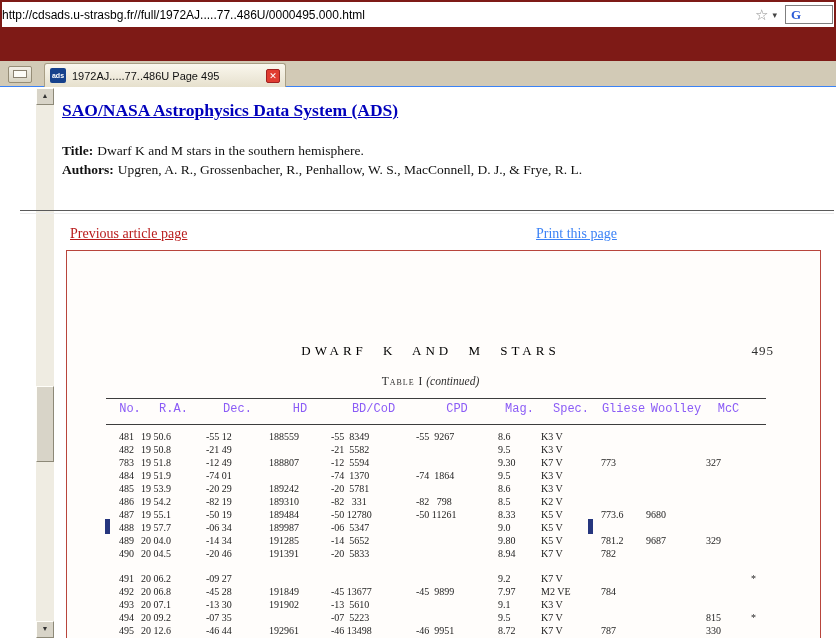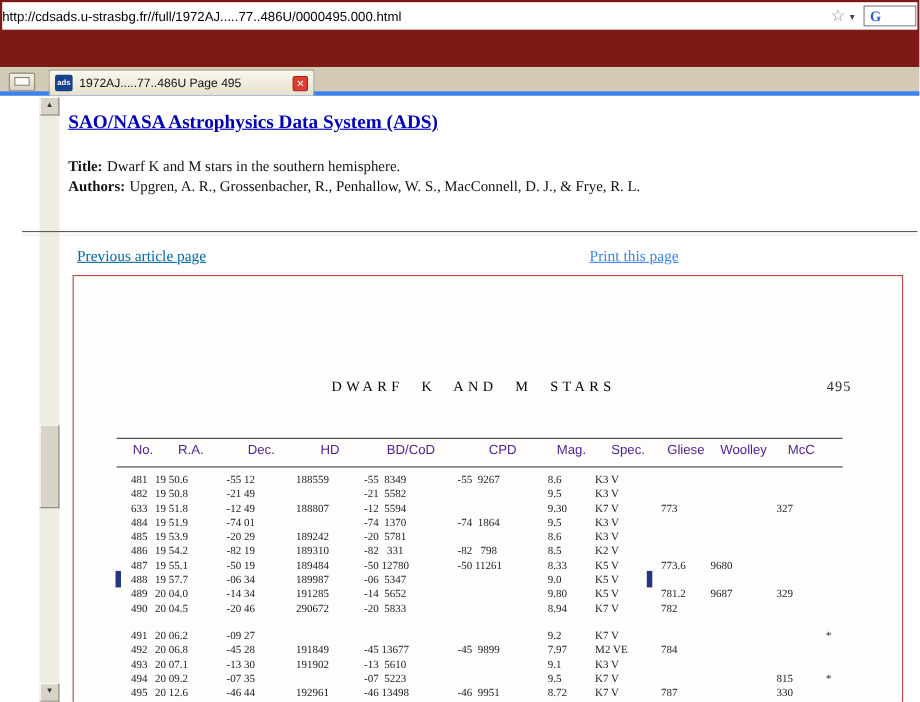--- a/index.html
+++ b/index.html
@@ -13,21 +13,21 @@
   .urlrow { position:absolute; top:2px; left:2px; right:2px; height:25px; background:#ffffff;
             display:flex; align-items:center; }
   .url-text { flex:1; font-size:12px; color:#000; padding-left:0; white-space:nowrap; overflow:hidden; }
   .fav-star { font-size:15px; color:#8f8f8f; padding:0 2px 0 6px; line-height:25px; }
   .url-caret { font-size:9px; color:#444; padding:0 8px 0 2px; }
   .searchbox { width:48px; height:19px; background:#fff; border:1px solid #7f7f7f;
                display:flex; align-items:center; box-sizing:border-box; padding-left:5px; margin-right:1px; }
   .glogo { font-family:"Liberation Serif", serif; font-weight:bold; font-size:13px; color:#2b5bd7; }
 
   .tabbar { position:absolute; top:61px; left:0; width:836px; height:26px;
-            background:#d2cab6; border-bottom:4px solid #3b82f6; box-sizing:border-box; }
+            background:#d2cab6; border-bottom:1px solid #3b82f6; box-sizing:border-box; }
   .tablist-icon { position:absolute; left:8px; top:5px; width:22px; height:15px;
                   background:linear-gradient(#f2efe6,#d8d3c2); border:1px solid #968d77; border-radius:2px; }
   .tablist-glyph { margin:3px 4px; height:6px; border:1px solid #8a8170; background:#fdfcf7; }
   .tab { position:absolute; left:44px; top:2px; width:242px; height:24px;
          background:linear-gradient(#faf7ee,#e6e0cd); border:1px solid #a89e85; border-bottom:none;
          border-radius:3px 3px 0 0; display:flex; align-items:center; padding:0 5px; box-sizing:border-box; }
   .favicon { width:16px; height:15px; background:#16418c; color:#fff; font-size:7px; font-weight:bold;
              display:flex; align-items:center; justify-content:center; border-radius:2px; margin-right:6px;
              flex:0 0 auto; }
   .tab-title { flex:1; font-size:11px; color:#111; white-space:nowrap; overflow:hidden; }
@@ -47,40 +47,40 @@
   
   .ads-link { position:absolute; left:62px; top:100px; font-family:"Liberation Serif", serif;
               font-weight:bold; font-size:17.5px; color:#0000bb; text-decoration:underline; }
   .meta { position:absolute; left:62px; font-family:"Liberation Serif", serif; font-size:13.5px; color:#111; }
   .meta-title { top:143px; } .meta-authors { top:162px; }
   .meta b { font-weight:bold; }
   .meta .val { margin-left:4px; }
   .hr-line { position:absolute; left:20px; right:2px; top:210px; height:2px;
              border-top:1px solid #5a5a5a; border-bottom:1px solid #ececec; }
   .prev-link { position:absolute; left:70px; top:226px; font-family:"Liberation Serif", serif;
-               font-size:14px; color:#0369a1; text-decoration:underline; }
+               font-size:14px; color:#b91c1c; text-decoration:underline; }
   .print-link { position:absolute; left:536px; top:226px; font-family:"Liberation Serif", serif;
                 font-size:14px; color:#3b82f6; text-decoration:underline; }
 
   
   .scanbox { position:absolute; left:66px; top:250px; width:753px; height:430px;
              border:1px solid #b8453c; background:#fffdfb; }
   .scan-title { position:absolute; top:92px; left:0; right:26px; text-align:center;
                 font-family:"Liberation Serif", serif; font-size:13px; color:#000000;
                 letter-spacing:4px; word-spacing:9px; }
   .scan-pageno { position:absolute; top:92px; right:46px; font-family:"Liberation Serif", serif;
                  font-size:13px; letter-spacing:1px; color:#2e2e2e; }
   .scan-caption { position:absolute; top:124px; left:0; right:26px; text-align:center;
                   font-family:"Liberation Serif", serif; font-size:11.5px; color:#2e2e2e; }
   .cap-main { font-variant:small-caps; letter-spacing:1px; }
   .cap-cont { font-style:italic; }
   .rule { position:absolute; left:39px; width:660px; height:1px; background:#3d3d3d; }
   .rule-top { top:147px; } .rule-mid { top:173px; }
   .scan-head { position:absolute; top:151px; left:52px; display:flex;
-               font-family:Liberation Sans, sans-serif; font-size:12px; color:#4c1d95; }
+               font-family:Liberation Mono, monospace; font-size:12px; color:#8b5cf6; }
   .scan-head span { display:inline-block; text-align:center; }
   .scan-rows { position:absolute; top:179px; left:0; width:100%; }
   .srow { display:flex; padding-left:52px; height:13px; line-height:13px;
           font-family:Liberation Serif, serif; font-size:10px; color:#1c1c1c; white-space:pre; }
   .srow span { display:inline-block; overflow:visible; white-space:pre; }
   .g2 { margin-top:12px; }
   .c0{width:22px}.c1{width:65px}.c2{width:63px}.c3{width:62px}.c4{width:85px}.c5{width:82px}
   .c6{width:43px}.c7{width:60px}.c8{width:45px}.c9{width:60px}.c10{width:45px}.c11{width:20px}
   .artifact { position:absolute; width:5px; height:15px; background:#26367e; }
   .a-left { left:38px; top:268px; } .a-right { left:521px; top:268px; }
@@ -126,46 +126,50 @@
 </div>
 
 <div class="hr-line"></div>
 
 <a class="prev-link">Previous article page</a>
 <a class="print-link">Print this page</a>
 
 <div class="scanbox">
   <div class="scan-title">DWARF K AND M STARS</div>
   <div class="scan-pageno">495</div>
+  <div class="scan-caption">
+    <span class="cap-main">Table I</span>
+    <span class="cap-cont">(continued)</span>
+  </div>
   <div class="rule rule-top"></div>
   <div class="scan-head" id="scan-head">
       <span class="c0">No.</span>
       <span class="c1">R.A.</span>
       <span class="c2">Dec.</span>
       <span class="c3">HD</span>
       <span class="c4">BD/CoD</span>
       <span class="c5">CPD</span>
       <span class="c6">Mag.</span>
       <span class="c7">Spec.</span>
       <span class="c8">Gliese</span>
       <span class="c9">Woolley</span>
       <span class="c10">McC</span>
     </div>
   <div class="rule rule-mid"></div>
   <div class="scan-rows" id="scan-rows">
       <div class="srow"><span class="c0">481</span><span class="c1">19 50.6</span><span class="c2">-55 12</span><span class="c3">188559</span><span class="c4">-55  8349</span><span class="c5">-55  9267</span><span class="c6">8.6</span><span class="c7">K3 V</span><span class="c8"></span><span class="c9"></span><span class="c10"></span><span class="c11"></span></div>
       <div class="srow"><span class="c0">482</span><span class="c1">19 50.8</span><span class="c2">-21 49</span><span class="c3"></span><span class="c4">-21  5582</span><span class="c5"></span><span class="c6">9.5</span><span class="c7">K3 V</span><span class="c8"></span><span class="c9"></span><span class="c10"></span><span class="c11"></span></div>
-      <div class="srow"><span class="c0">633</span><span class="c1">19 51.8</span><span class="c2">-12 49</span><span class="c3">188807</span><span class="c4">-12  5594</span><span class="c5"></span><span class="c6">9.30</span><span class="c7">K7 V</span><span class="c8">773</span><span class="c9"></span><span class="c10">327</span><span class="c11"></span></div>
+      <div class="srow"><span class="c0">783</span><span class="c1">19 51.8</span><span class="c2">-12 49</span><span class="c3">188807</span><span class="c4">-12  5594</span><span class="c5"></span><span class="c6">9.30</span><span class="c7">K7 V</span><span class="c8">773</span><span class="c9"></span><span class="c10">327</span><span class="c11"></span></div>
       <div class="srow"><span class="c0">484</span><span class="c1">19 51.9</span><span class="c2">-74 01</span><span class="c3"></span><span class="c4">-74  1370</span><span class="c5">-74  1864</span><span class="c6">9.5</span><span class="c7">K3 V</span><span class="c8"></span><span class="c9"></span><span class="c10"></span><span class="c11"></span></div>
       <div class="srow"><span class="c0">485</span><span class="c1">19 53.9</span><span class="c2">-20 29</span><span class="c3">189242</span><span class="c4">-20  5781</span><span class="c5"></span><span class="c6">8.6</span><span class="c7">K3 V</span><span class="c8"></span><span class="c9"></span><span class="c10"></span><span class="c11"></span></div>
       <div class="srow"><span class="c0">486</span><span class="c1">19 54.2</span><span class="c2">-82 19</span><span class="c3">189310</span><span class="c4">-82   331</span><span class="c5">-82   798</span><span class="c6">8.5</span><span class="c7">K2 V</span><span class="c8"></span><span class="c9"></span><span class="c10"></span><span class="c11"></span></div>
       <div class="srow"><span class="c0">487</span><span class="c1">19 55.1</span><span class="c2">-50 19</span><span class="c3">189484</span><span class="c4">-50 12780</span><span class="c5">-50 11261</span><span class="c6">8.33</span><span class="c7">K5 V</span><span class="c8">773.6</span><span class="c9">9680</span><span class="c10"></span><span class="c11"></span></div>
       <div class="srow"><span class="c0">488</span><span class="c1">19 57.7</span><span class="c2">-06 34</span><span class="c3">189987</span><span class="c4">-06  5347</span><span class="c5"></span><span class="c6">9.0</span><span class="c7">K5 V</span><span class="c8"></span><span class="c9"></span><span class="c10"></span><span class="c11"></span></div>
       <div class="srow"><span class="c0">489</span><span class="c1">20 04.0</span><span class="c2">-14 34</span><span class="c3">191285</span><span class="c4">-14  5652</span><span class="c5"></span><span class="c6">9.80</span><span class="c7">K5 V</span><span class="c8">781.2</span><span class="c9">9687</span><span class="c10">329</span><span class="c11"></span></div>
-      <div class="srow"><span class="c0">490</span><span class="c1">20 04.5</span><span class="c2">-20 46</span><span class="c3">290672</span><span class="c4">-20  5833</span><span class="c5"></span><span class="c6">8.94</span><span class="c7">K7 V</span><span class="c8">782</span><span class="c9"></span><span class="c10"></span><span class="c11"></span></div>
+      <div class="srow"><span class="c0">490</span><span class="c1">20 04.5</span><span class="c2">-20 46</span><span class="c3">191391</span><span class="c4">-20  5833</span><span class="c5"></span><span class="c6">8.94</span><span class="c7">K7 V</span><span class="c8">782</span><span class="c9"></span><span class="c10"></span><span class="c11"></span></div>
       <div class="srow g2"><span class="c0">491</span><span class="c1">20 06.2</span><span class="c2">-09 27</span><span class="c3"></span><span class="c4"></span><span class="c5"></span><span class="c6">9.2</span><span class="c7">K7 V</span><span class="c8"></span><span class="c9"></span><span class="c10"></span><span class="c11">*</span></div>
       <div class="srow"><span class="c0">492</span><span class="c1">20 06.8</span><span class="c2">-45 28</span><span class="c3">191849</span><span class="c4">-45 13677</span><span class="c5">-45  9899</span><span class="c6">7.97</span><span class="c7">M2 VE</span><span class="c8">784</span><span class="c9"></span><span class="c10"></span><span class="c11"></span></div>
       <div class="srow"><span class="c0">493</span><span class="c1">20 07.1</span><span class="c2">-13 30</span><span class="c3">191902</span><span class="c4">-13  5610</span><span class="c5"></span><span class="c6">9.1</span><span class="c7">K3 V</span><span class="c8"></span><span class="c9"></span><span class="c10"></span><span class="c11"></span></div>
       <div class="srow"><span class="c0">494</span><span class="c1">20 09.2</span><span class="c2">-07 35</span><span class="c3"></span><span class="c4">-07  5223</span><span class="c5"></span><span class="c6">9.5</span><span class="c7">K7 V</span><span class="c8"></span><span class="c9"></span><span class="c10">815</span><span class="c11">*</span></div>
       <div class="srow"><span class="c0">495</span><span class="c1">20 12.6</span><span class="c2">-46 44</span><span class="c3">192961</span><span class="c4">-46 13498</span><span class="c5">-46  9951</span><span class="c6">8.72</span><span class="c7">K7 V</span><span class="c8">787</span><span class="c9"></span><span class="c10">330</span><span class="c11"></span></div>
       <div class="srow"><span class="c0">496</span><span class="c1">20 16.3</span><span class="c2">-64 39</span><span class="c3"></span><span class="c4"></span><span class="c5"></span><span class="c6">9.4</span><span class="c7">K5 V</span><span class="c8"></span><span class="c9"></span><span class="c10"></span><span class="c11"></span></div>
     </div>
   <div class="artifact a-left"></div>
   <div class="artifact a-right"></div>
 </div>

